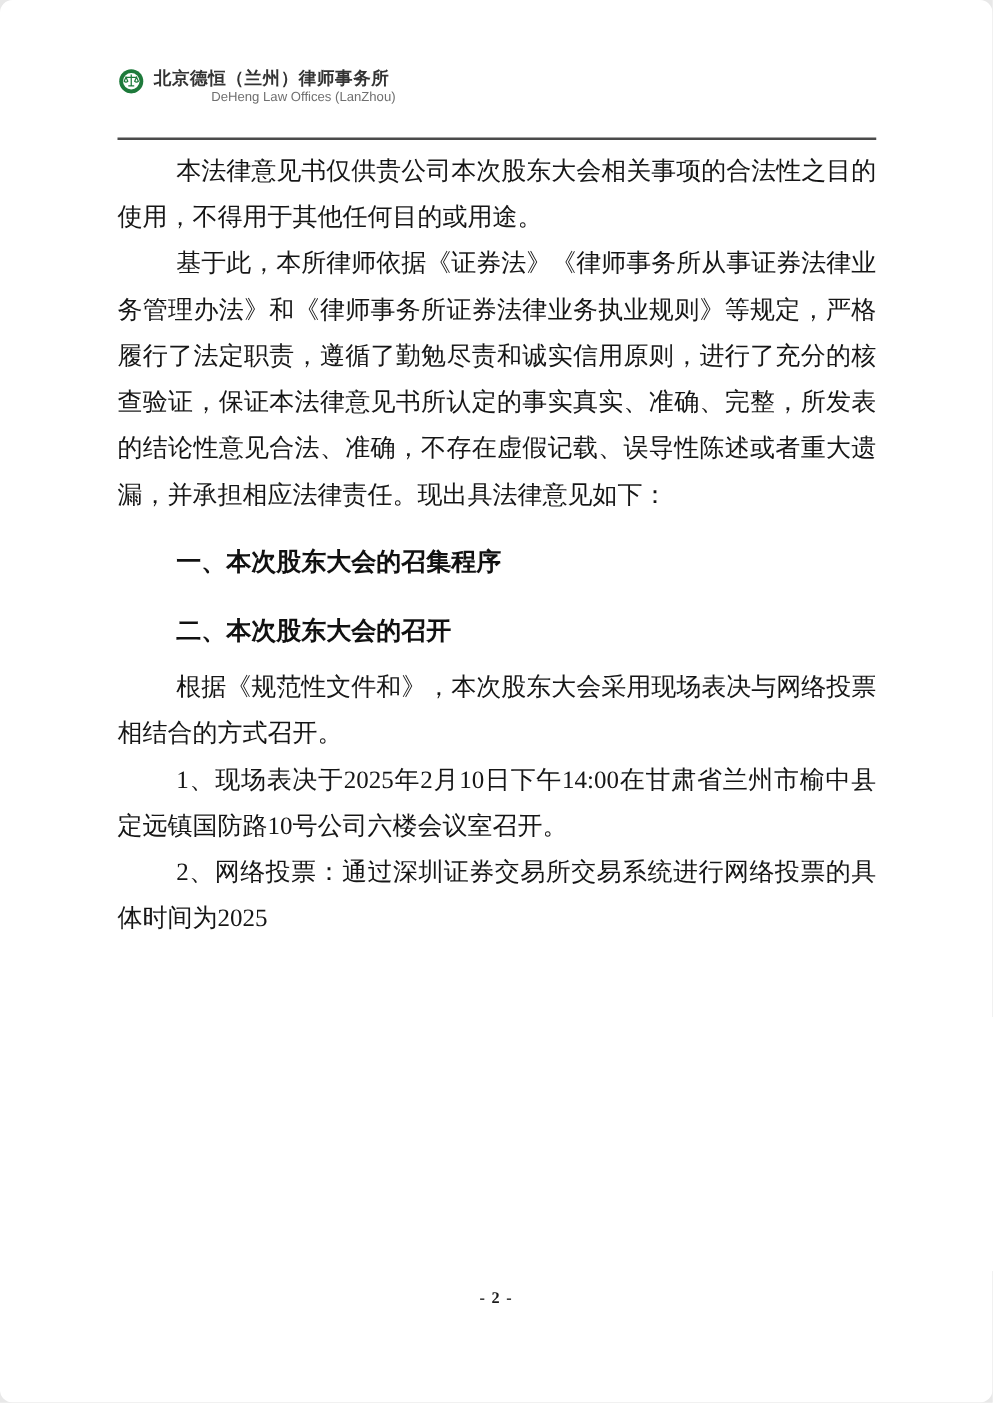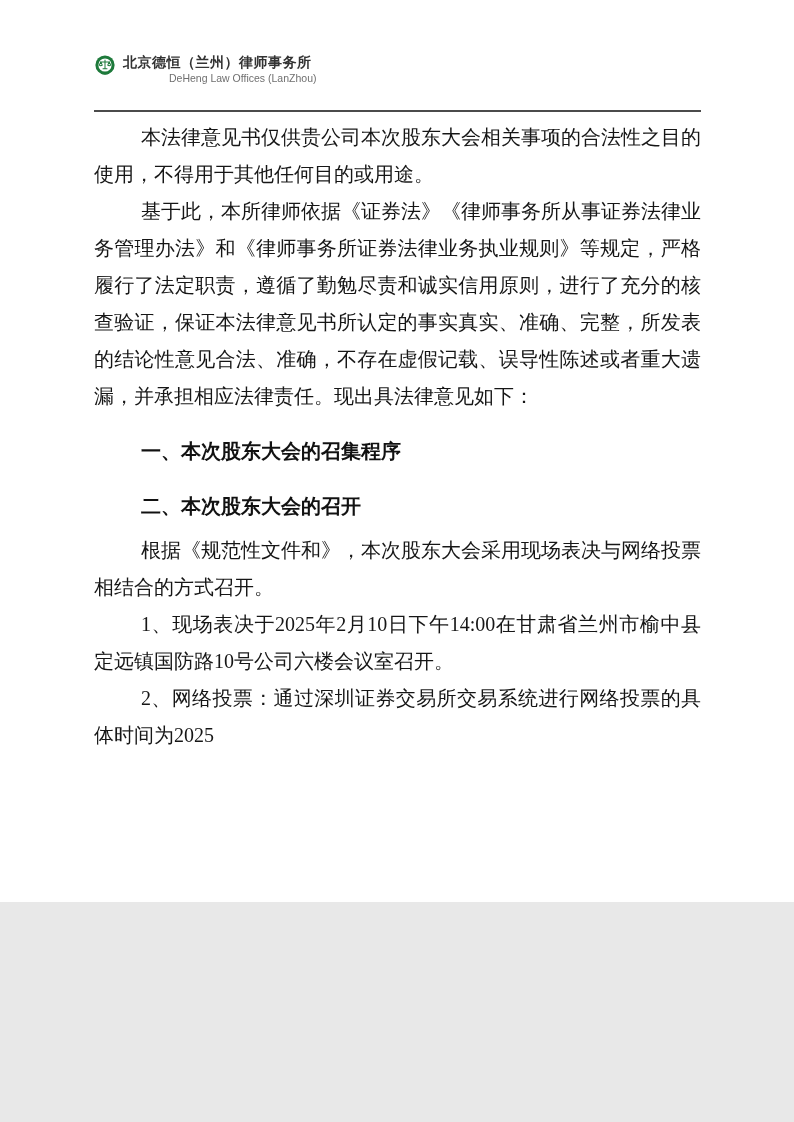--- a/index.html
+++ b/index.html
@@ -1,25 +1,26 @@
 <!DOCTYPE html>
 <html lang="zh"><head>
 <meta charset="utf-8">
 <style>
   * { box-sizing: border-box; margin: 0; padding: 0; }
   html, body { background: #e8e8e8; }
   .page {
     position: relative;
     width: 794px;
-    height: 902px;
+    height: 1122px;
     margin: 0 auto;
     background: #ffffff;
     font-family: "Liberation Serif", "DejaVu Serif", serif;
     color: #161616;
     overflow: hidden;
+    border-radius: 10px;
   }
   .content {
     position: absolute;
     left: 94px;
     top: 0;
     width: 607px;
   }
   
   .doc-header {
     padding-top: 52px;
@@ -64,21 +65,21 @@
   
   .doc-body { padding-top: 7px; }
   .doc-body p.para {
     font-size: 20px;
     line-height: 37px;
     text-align: justify;
     text-indent: 2.35em;
     margin: 0;
   }
   .doc-body h3.heading {
-    font-family: Liberation Sans, sans-serif;
+    font-family: Liberation Mono, monospace;
     font-size: 20px;
     font-weight: 700;
     line-height: 37px;
     text-indent: 2.35em;
     margin: 18px 0 7px 0;
     color: #111111;
   }
   
   .doc-footer {
     position: absolute;

